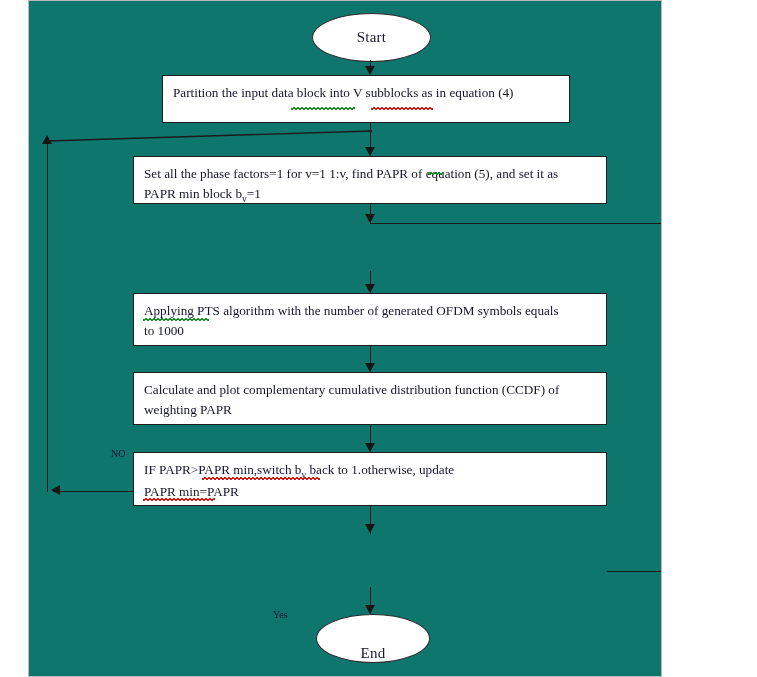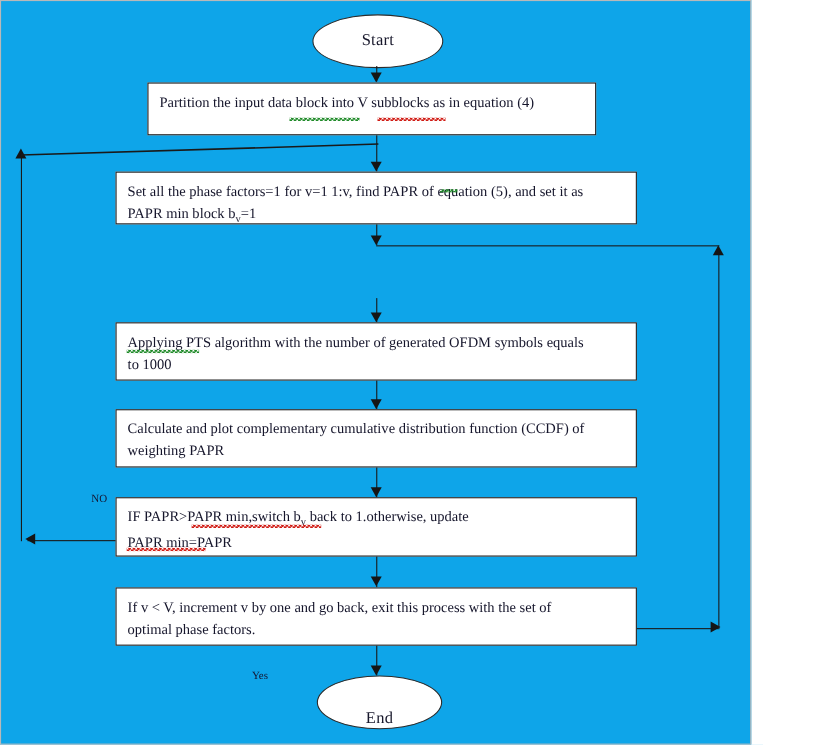--- a/index.html
+++ b/index.html
@@ -6,26 +6,27 @@
     margin: 0;
     padding: 0;
     background: #ffffff;
   }
   body {
     font-family: "Liberation Serif", "DejaVu Serif", serif;
     color: #1a1a2e;
   }
   #canvas {
     position: relative;
-    width: 683px;
+    width: 634px;
     height: 677px;
-    background: #0ea5e9;
+    background: #0f766e;
     overflow: hidden;
     border: 1px solid #b9b9b9;
     box-sizing: border-box;
+    margin-left: 28px;
   }
 
   
   .terminator {
     position: absolute;
     border: 1.6px solid #2b2b2b;
     border-radius: 50%;
     background: #ffffff;
     display: flex;
     align-items: center;
@@ -169,28 +170,24 @@
   <div class="process" style="left:104px; top:451px; width:474px; height:54px;">
     <span class="txt"><span>IF PAPR&gt;PAPR  min,switch b</span><sub>v</sub><span>  back  to 1.otherwise, update</span></span>
     <span class="txt">PAPR  min=PAPR</span>
     <span class="sq-red" style="left:68px; top:24px; width:118px;"></span>
     <span class="sq-red" style="left:9px; top:45px; width:72px;"></span>
   </div>
 
   <div class="vline" style="left:341px; top:505px; height:28px;"></div>
   <div class="arrow-down" style="left:336px; top:523px;"></div>
 
-  <div class="process" style="left:104px; top:533px; width:474px; height:53px;">
-    <span class="txt">If v &lt; V, increment v by one and go back, exit this process with the set of</span>
-    <span class="txt">optimal phase factors.</span>
-  </div>
 
   <div class="vline" style="left:341px; top:586px; height:27px;"></div>
   <div class="arrow-down" style="left:336px; top:604px;"></div>
-  <div class="edge-label" style="left:228px; top:608px;">Yes</div>
+  <div class="edge-label" style="left:244px; top:608px;">Yes</div>
 
   <div class="terminator" style="left:287px; top:613px; width:112px; height:47px;align-items:flex-end;">
     <span>End</span>
   </div>
 
   <div class="hline" style="left:24px; top:490px; width:80px;"></div>
   <div class="arrow-left" style="left:22px; top:484px;"></div>
 
   <div class="vline" style="left:18px; top:140px; height:351px;"></div>
   <div class="arrow-up" style="left:13px; top:134px;"></div>

